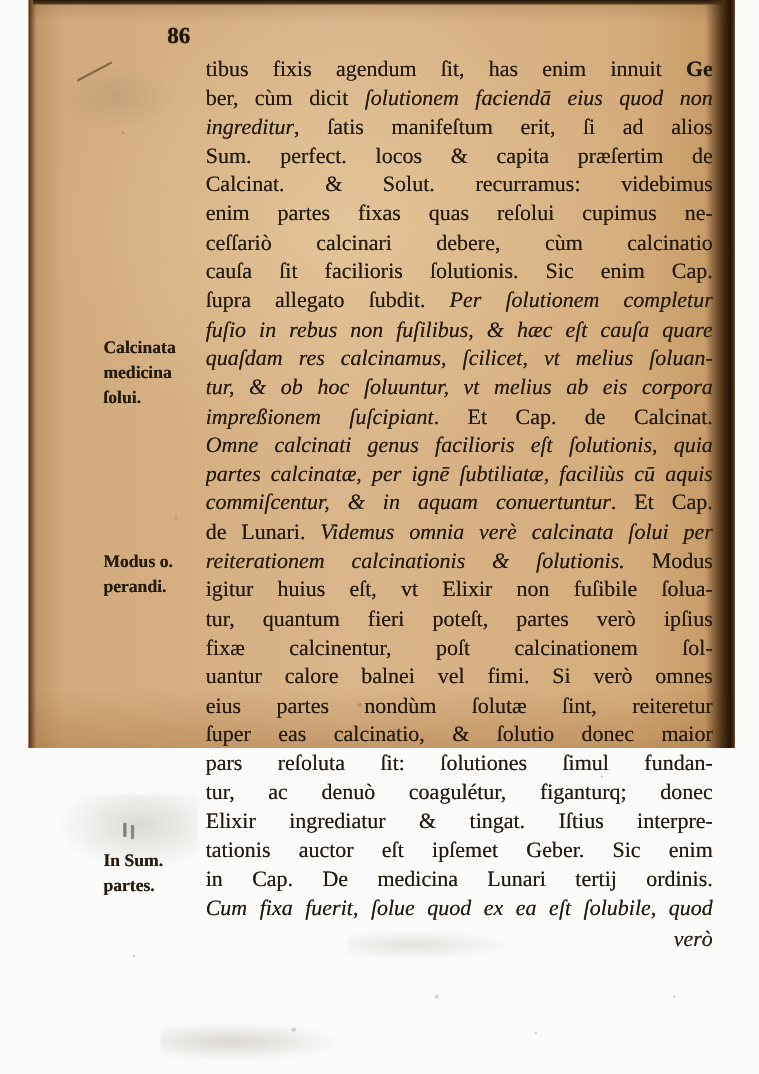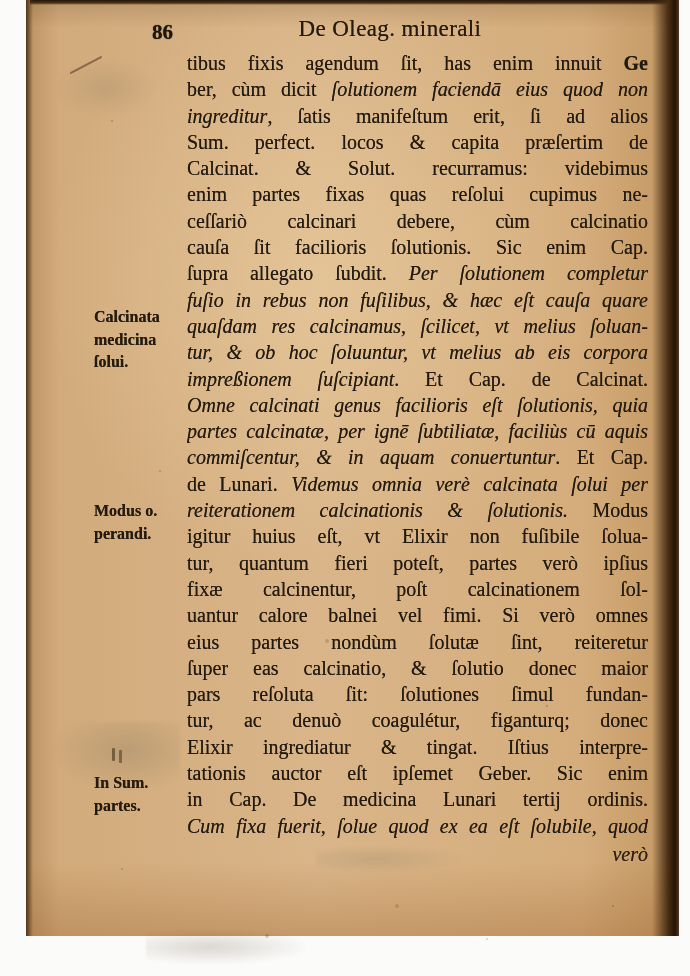--- a/index.html
+++ b/index.html
@@ -5,26 +5,25 @@
   html,body{margin:0;padding:0;}
   body{
     width:690px;height:976px;position:relative;overflow:hidden;
     background:#fbfbfa;
     font-family:"Liberation Serif","DejaVu Serif",serif;
   }
   .scan{position:absolute;inset:0;background:#fbfbfa;}
 
   
   .page{
-    position:absolute;left:26px;top:0;width:642px;height:936px;
+    position:absolute;left:26px;top:0;width:642px;height:680px;
     background:
       radial-gradient(ellipse 60% 45% at 45% 30%, rgba(243,219,173,.40), rgba(243,219,173,0) 70%),
       linear-gradient(180deg, rgba(101,66,30,.22) 0%, rgba(101,66,30,0) 3%, rgba(0,0,0,0) 92%, rgba(150,90,35,.30) 100%),
       linear-gradient(90deg, #bb9263 0%, #d2ab7c 5%, #d9b589 45%, #d5ad7c 85%, #c79c68 96%, #a87c4b 100%);
-    padding-left: 11px;
   }
   
   .page::before{
     content:"";position:absolute;left:4px;right:2px;top:0;height:5px;
     background:linear-gradient(180deg,#241607,#4b3118 60%,rgba(75,49,24,0));
   }
   
   .page::after{
     content:"";position:absolute;left:0;top:0;bottom:0;width:7px;
     background:linear-gradient(90deg,#503418,rgba(80,52,24,0));
@@ -121,21 +120,20 @@
   }
 </style>
 </head>
 <body>
 
 <div class="scan">
   <div class="page">
 
     <span class="pagenum">86</span>
 
-    <div class="running-title">De Oleag. minerali</div>
 
     <div class="textblock" id="text-block">
         <div class="line"><span class="seg-r">tibus fixis agendum ſit, has enim innuit </span><span class="seg-b">Ge</span></div>
         <div class="line"><span class="seg-r">ber, cùm dicit </span><span class="seg-i">ſolutionem faciendā eius quod non</span></div>
         <div class="line"><span class="seg-i">ingreditur</span><span class="seg-r">, ſatis manifeſtum erit, ſi ad alios</span></div>
         <div class="line"><span class="seg-r">Sum. perfect. locos &amp; capita præſertim de</span></div>
         <div class="line"><span class="seg-r">Calcinat. &amp; Solut. recurramus: videbimus</span></div>
         <div class="line"><span class="seg-r">enim partes fixas quas reſolui cupimus ne-</span></div>
         <div class="line"><span class="seg-r">ceſſariò calcinari debere, cùm calcinatio</span></div>
         <div class="line"><span class="seg-r">cauſa ſit facilioris ſolutionis. Sic enim Cap.</span></div>

